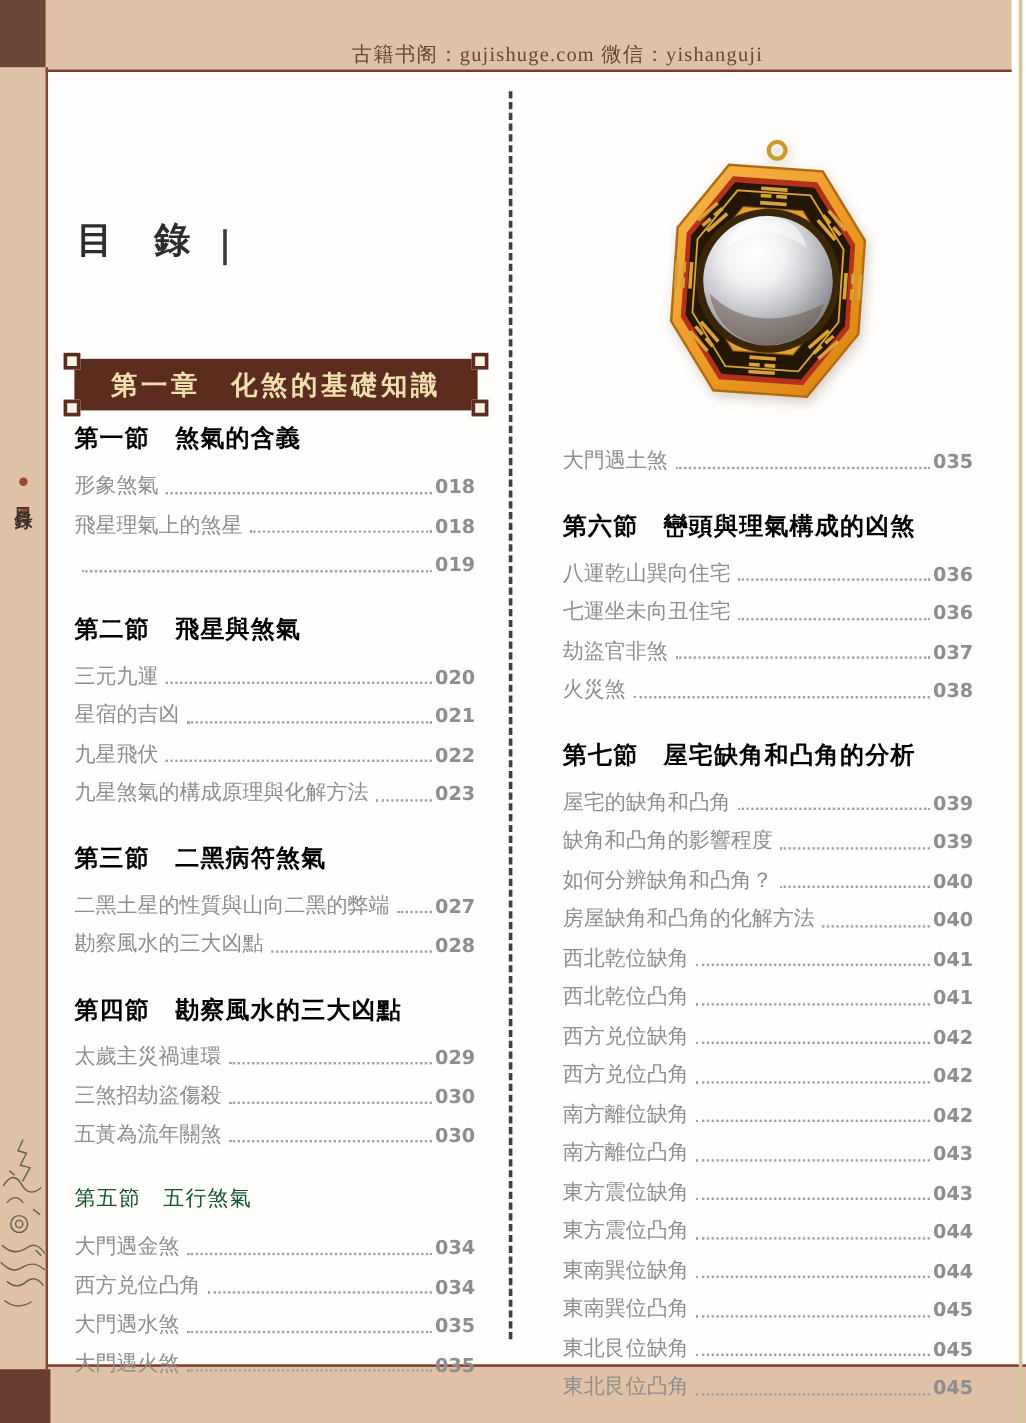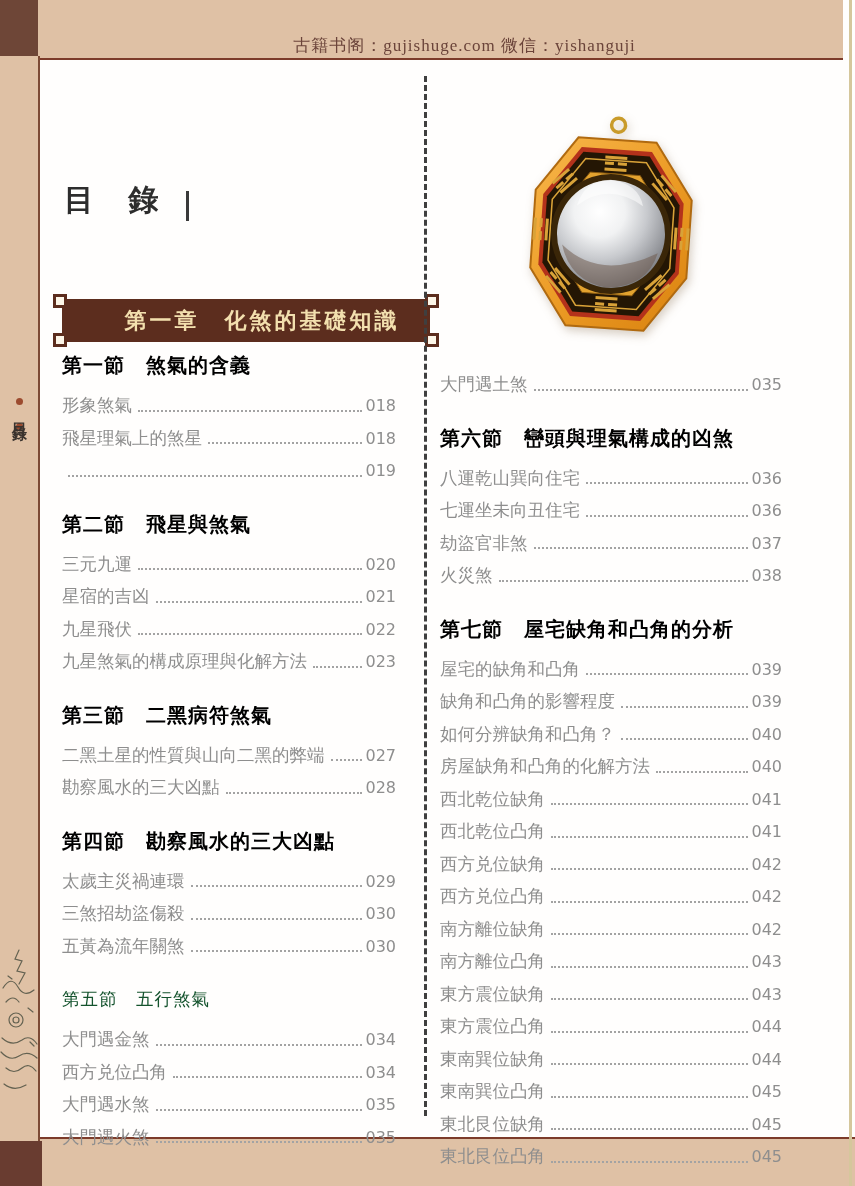--- a/index.html
+++ b/index.html
@@ -35,41 +35,41 @@
     writing-mode:vertical-rl;margin:6px auto;font-size:15px;font-weight:600;
     color:#3a332e;letter-spacing:3px;line-height:1;
   }
   .side-art{position:absolute;left:0;top:946px;width:38px;height:156px;}
   
   .page-title{position:absolute;left:64px;top:180px;display:flex;align-items:flex-end;gap:16px;}
   .page-title .t{font-size:30px;font-weight:700;color:#2d2d2d;letter-spacing:12px;}
   .title-bar{width:3px;height:30px;background:#3a3a3a;}
   .chapter-banner{
     position:absolute;left:62px;top:299px;width:336px;height:43px;
-    background:#5c2d1e;display:flex;align-items:center;justify-content:center;padding-left:32px;
+    background:#5c2d1e;display:flex;align-items:center;justify-content:center;
   }
   .chapter-banner .bt{font-size:22px;font-weight:700;color:#f2dfae;letter-spacing:3px;white-space:nowrap;}
   .sq{position:absolute;width:8px;height:8px;background:#fdf6e8;border:3px solid #5c2d1e;}
   .sq.tl{left:-9px;top:-5px;} .sq.bl{left:-9px;bottom:-5px;}
   .sq.tr{right:-9px;top:-5px;} .sq.br{right:-9px;bottom:-5px;}
   .divider{position:absolute;left:424px;top:76px;height:1040px;border-left:3px dashed #3f3f3f;}
   .col{position:absolute;}
   .col.left{left:62px;top:352px;width:334px;}
-  .col.right{left:440px;top:112px;width:342px;}
+  .col.right{left:469px;top:112px;width:342px;}
   .sec{margin:0;}
   .sec-h{
     margin:30px 0 5px;font-size:20px;line-height:26px;font-weight:700;
     color:#000000;letter-spacing:1px;white-space:nowrap;
   }
   .col.left .sec:first-of-type .sec-h{margin-top:0;}
   .sec-h.minor{font-size:17.5px;font-weight:500;color:#14532d;}
   .entry{display:flex;align-items:flex-end;height:32.5px;}
   .entry .lbl{font-size:17.5px;line-height:1.15;color:#8e8e8e;white-space:nowrap;}
   .entry .leader{flex:1;margin:0 3px 4px 6px;border-bottom:2.5px dotted #a3a3a3;min-width:12px;}
-  .entry .pg{font-size:16px;line-height:1.2;color:#8e8e8e;}
+  .entry .pg{font-size:16px;line-height:1.2;color:#8e8e8e;font-weight:bold;}
   .sec.no-head{margin-top:14px;}
   
   .mirror-wrap{width:212px;height:236px;margin:0 auto 10px;filter:drop-shadow(2px 4px 5px rgba(90,60,20,.25));}
 </style>
 </head>
 <body>
 
 <div class="canvas">
 
   <div class="white-page"></div>

